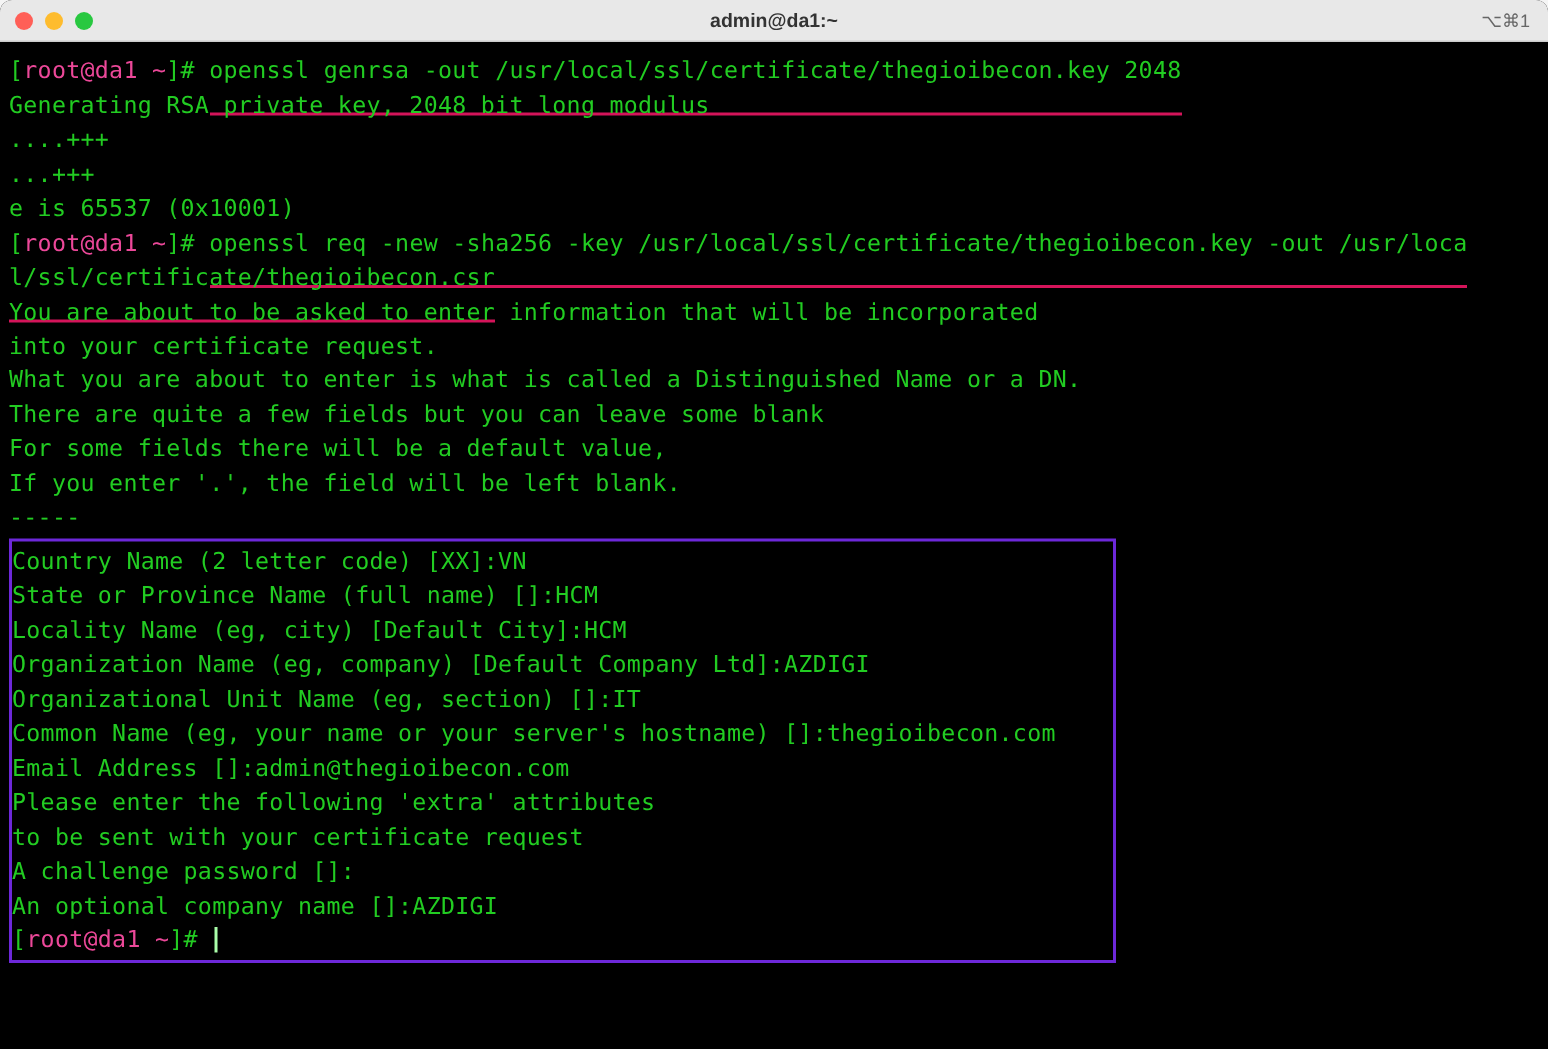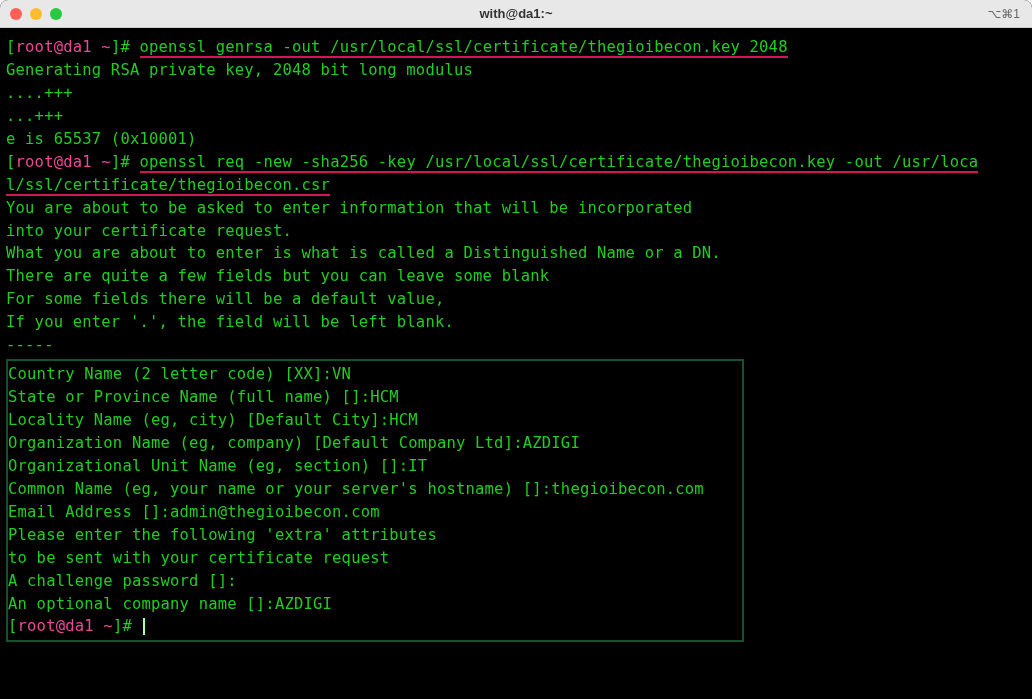--- a/index.html
+++ b/index.html
@@ -69,24 +69,24 @@
       color: #22cc22;
       white-space: pre-wrap;
       word-break: break-all;
       position: relative;
       letter-spacing: 0.2px;
     }
     .prompt-bracket { color: #22cc22; }
     .prompt-userhost { color: #ec4899; }
     .underlined {
       border-bottom: 2px solid #d4145a;
-      padding-bottom: 0;
+      padding-bottom: 19px;
     }
     .redbox {
-      border: 2px solid #14532d;
+      border: 2px solid #6d28d9;
       padding: 2px 4px 2px 0;
       margin-top: 2px;
       display: inline-block;
       width: 738px;
     }
     .cursor {
       display: inline-block;
       width: 2px;
       height: 17px;
       background: #aaffaa;
@@ -98,18 +98,18 @@
 </head>
 <body>
 
 <div class="window">
   <div class="titlebar">
     <div class="traffic-lights">
       <div class="light red"></div>
       <div class="light yellow"></div>
       <div class="light green"></div>
     </div>
-    <div class="title">with@da1:~</div>
+    <div class="title">admin@da1:~</div>
     <div class="right-indicator">⌥⌘1</div>
   </div>
 
   <div class="terminal"><span class="line"><span class="prompt-bracket">[</span><span class="prompt-userhost">root@da1 ~</span><span class="prompt-bracket">]#</span> <span class="underlined">openssl genrsa -out /usr/local/ssl/certificate/thegioibecon.key 2048</span></span><span class="line">Generating RSA private key, 2048 bit long modulus</span><span class="line">....+++</span><span class="line">...+++</span><span class="line">e is 65537 (0x10001)</span><span class="line"><span class="prompt-bracket">[</span><span class="prompt-userhost">root@da1 ~</span><span class="prompt-bracket">]#</span> <span class="underlined">openssl req -new -sha256 -key /usr/local/ssl/certificate/thegioibecon.key -out /usr/loca</span></span><span class="line"><span class="underlined">l/ssl/certificate/thegioibecon.csr</span></span><span class="line">You are about to be asked to enter information that will be incorporated</span><span class="line">into your certificate request.</span><span class="line">What you are about to enter is what is called a Distinguished Name or a DN.</span><span class="line">There are quite a few fields but you can leave some blank</span><span class="line">For some fields there will be a default value,</span><span class="line">If you enter '.', the field will be left blank.</span><span class="line">-----</span><div class="redbox"><span class="line">Country Name (2 letter code) [XX]:VN</span><span class="line">State or Province Name (full name) []:HCM</span><span class="line">Locality Name (eg, city) [Default City]:HCM</span><span class="line">Organization Name (eg, company) [Default Company Ltd]:AZDIGI</span><span class="line">Organizational Unit Name (eg, section) []:IT</span><span class="line">Common Name (eg, your name or your server's hostname) []:thegioibecon.com</span><span class="line">Email Address []:admin@thegioibecon.com</span><span class="line"></span><span class="line">Please enter the following 'extra' attributes</span><span class="line">to be sent with your certificate request</span><span class="line">A challenge password []:</span><span class="line">An optional company name []:AZDIGI</span><span class="line"><span class="prompt-bracket">[</span><span class="prompt-userhost">root@da1 ~</span><span class="prompt-bracket">]#</span> <span class="cursor"></span></span></div></div>
 </div>
 
 </body></html>

